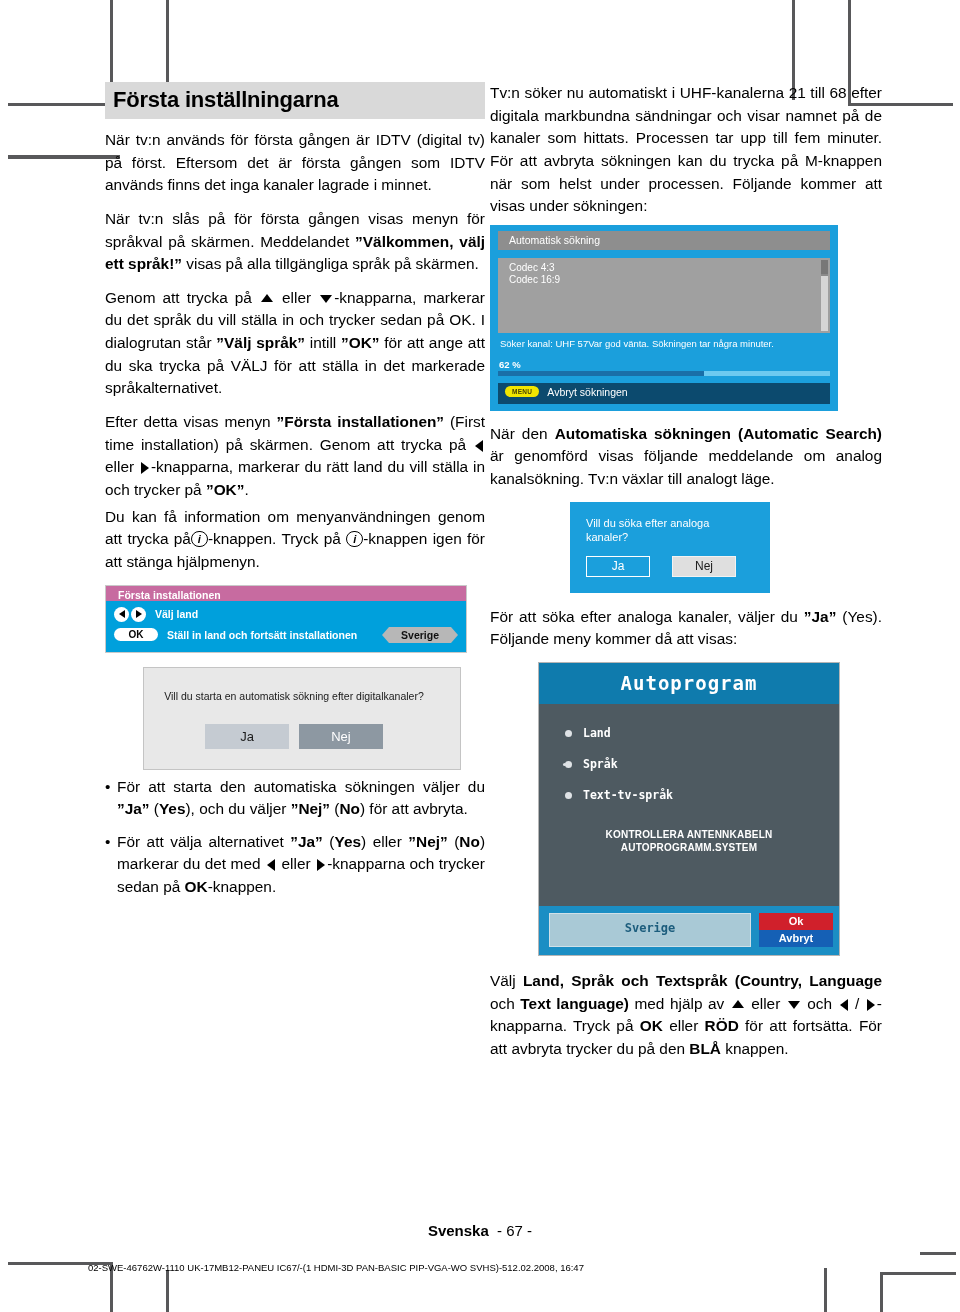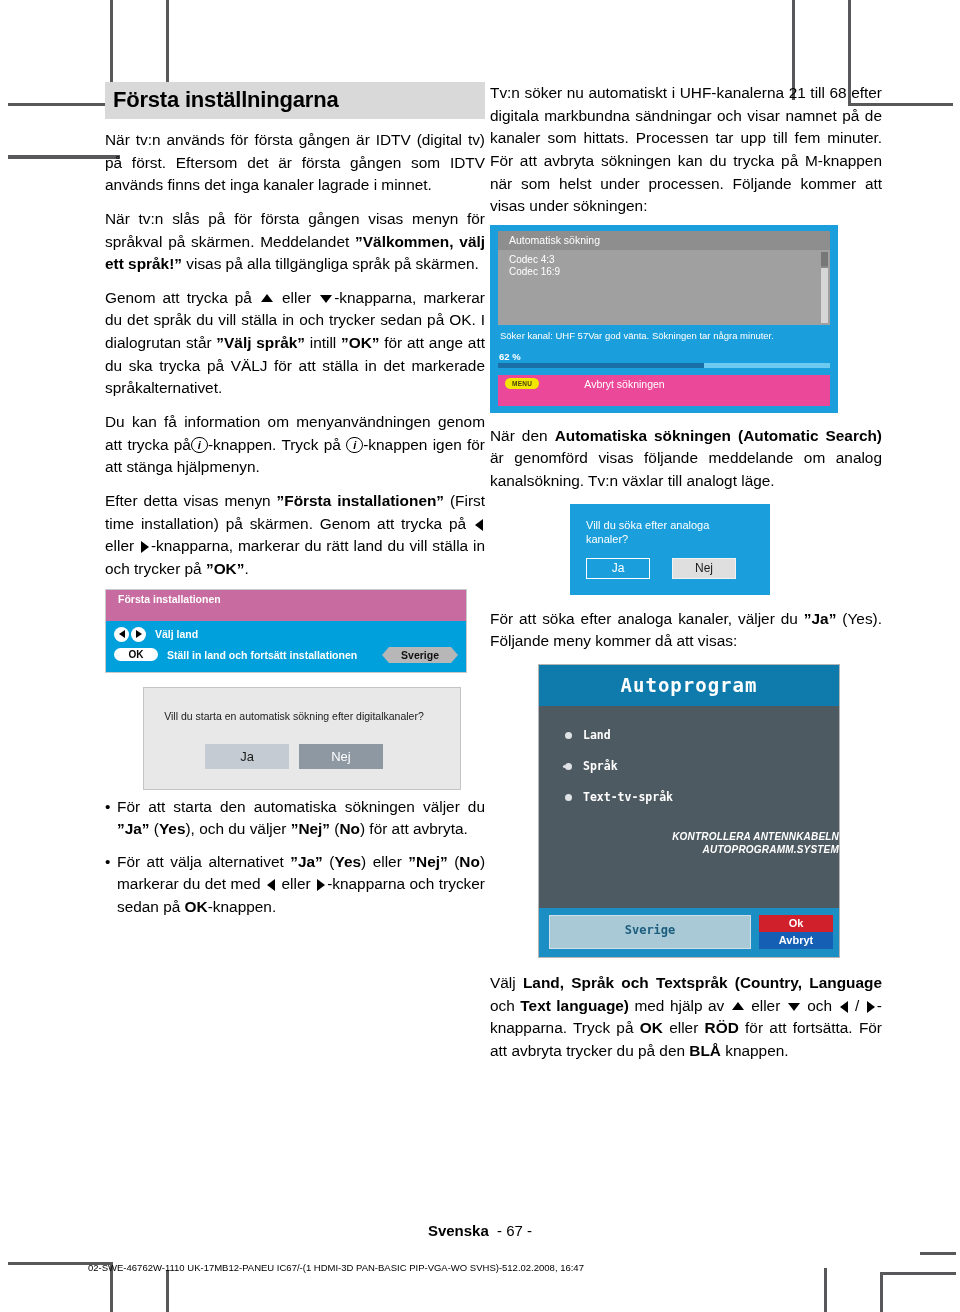--- a/index.html
+++ b/index.html
@@ -106,21 +106,21 @@
     margin-top: 8px;
     width: 360px;
     background: #00a0dc;
     border: 1px solid #c9c9c9;
   }
   .osd-first .hdr {
     background: #c76ba0;
     color: #ffffff;
     font-size: 10.5px;
     font-weight: bold;
-    padding: 3px 0 16px 12px;
+    padding: 3px 0 0 12px;
   }
   .osd-first .rows { padding: 6px 8px 9px 8px; }
   .osd-first .row {
     display: flex;
     align-items: center;
     color: #ffffff;
     font-size: 10.5px;
     font-weight: bold;
     margin-bottom: 5px;
   }
@@ -189,21 +189,21 @@
     padding: 6px 8px 7px 8px;
     box-sizing: border-box;
   }
   .osd-auto .hdr {
     background: #8e8e8e;
     color: #ffffff;
     font-size: 10.5px;
     padding: 3px 0 4px 11px;
   }
   .osd-auto .list {
-    margin-top: 0;
+    margin-top: 8px;
     background: #a0a0a0;
     height: 75px;
     padding: 4px 0 0 11px;
     position: relative;
     box-sizing: border-box;
   }
   .osd-auto .list .item {
     color: #ffffff;
     font-size: 10px;
     line-height: 12.5px;
@@ -235,24 +235,23 @@
   }
   .osd-auto .bar {
     margin-top: 1px;
     height: 5px;
     background: #6dcaf0;
     position: relative;
   }
   .osd-auto .bar .fill { position: absolute; left:0; top:0; bottom:0; background:#1a6fa8; }
   .osd-auto .footer {
     margin-top: 7px;
-    background: #ec4899;
+    background: #0c4a6e;
     display: flex; align-items: center;
-    padding: 3px 0 16px 7px;
-    gap: 37px;
+    padding: 3px 0 6px 7px;
   }
   .osd-auto .menu-pill {
     background: #f2e600;
     color: #4a4400;
     font-size: 6.5px;
     font-weight: bold;
     border-radius: 8px;
     padding: 2px 7px;
     margin-right: 8px;
     letter-spacing: 0.3px;
@@ -315,25 +314,24 @@
     width: 7px; height: 7px; border-radius: 50%;
     background: #dfe3e6;
     margin-right: 11px;
     flex: none;
   }
   .osd-ap .mitem.paren .dot { box-shadow: -4px 0 0 -2px #dfe3e6; }
   .osd-ap .notice {
     color: #ffffff;
     font-size: 10px;
     font-weight: bold;
-    text-align: right;
+    text-align: center;
     line-height: 13px;
     margin-top: 26px;
     letter-spacing: 0.2px;
-    font-style: italic;
   }
   .osd-ap .spacer { height: 44px; }
   .osd-ap .bottom {
     background: #1b8ec4;
     display: flex; align-items: stretch;
     padding: 7px 6px 8px 10px;
     gap: 8px;
   }
   .osd-ap .country {
     background: #a9c9d6;
@@ -398,23 +396,23 @@
   <div class="col-left">
 
     <h1 class="section-title">Första inställningarna</h1>
 
     <p class="body"><span>När tv:n används för första gången är IDTV (digital tv) på först. Eftersom det är första gången som IDTV används finns det inga kanaler lagrade i minnet.</span></p>
 
     <p class="body"><span>När tv:n slås på för första gången visas menyn för språkval på skärmen. Meddelandet </span><span class="b">”Välkommen, välj ett språk!”</span><span> visas på alla tillgängliga språk på skärmen.</span></p>
 
     <p class="body"><span>Genom att trycka på </span><span class="key-up"></span><span> eller </span><span class="key-dn"></span><span>-knapparna, markerar du det språk du vill ställa in och trycker sedan på OK. I dialogrutan står </span><span class="b">”Välj språk”</span><span> intill </span><span class="b">”OK”</span><span> för att ange att du ska trycka på VÄLJ för att ställa in det markerade språkalternativet.</span></p>
 
+    <p class="body nogap"><span>Efter detta visas menyn </span><span class="b">”Första installationen”</span><span> (First time installation) på skärmen. Genom att trycka på </span><span class="key-lf"></span><span> eller </span><span class="key-rt"></span><span>-knapparna, markerar du rätt land du vill ställa in och trycker på </span><span class="b">”OK”</span><span>.</span></p>
+
     <p class="body"><span>Du kan få information om menyanvändningen genom att trycka på</span><span class="key-info">i</span><span>-knappen. Tryck på </span><span class="key-info">i</span><span>-knappen igen för att stänga hjälpmenyn.</span></p>
-
-    <p class="body nogap"><span>Efter detta visas menyn </span><span class="b">”Första installationen”</span><span> (First time installation) på skärmen. Genom att trycka på </span><span class="key-lf"></span><span> eller </span><span class="key-rt"></span><span>-knapparna, markerar du rätt land du vill ställa in och trycker på </span><span class="b">”OK”</span><span>.</span></p>
 
     <div class="osd-first">
       <div class="hdr">Första installationen</div>
       <div class="rows">
         <div class="row">
           <span class="pill-arrows">
             <span class="circ">
                 <span class="tri-l"></span>
               </span>
             <span class="circ">

